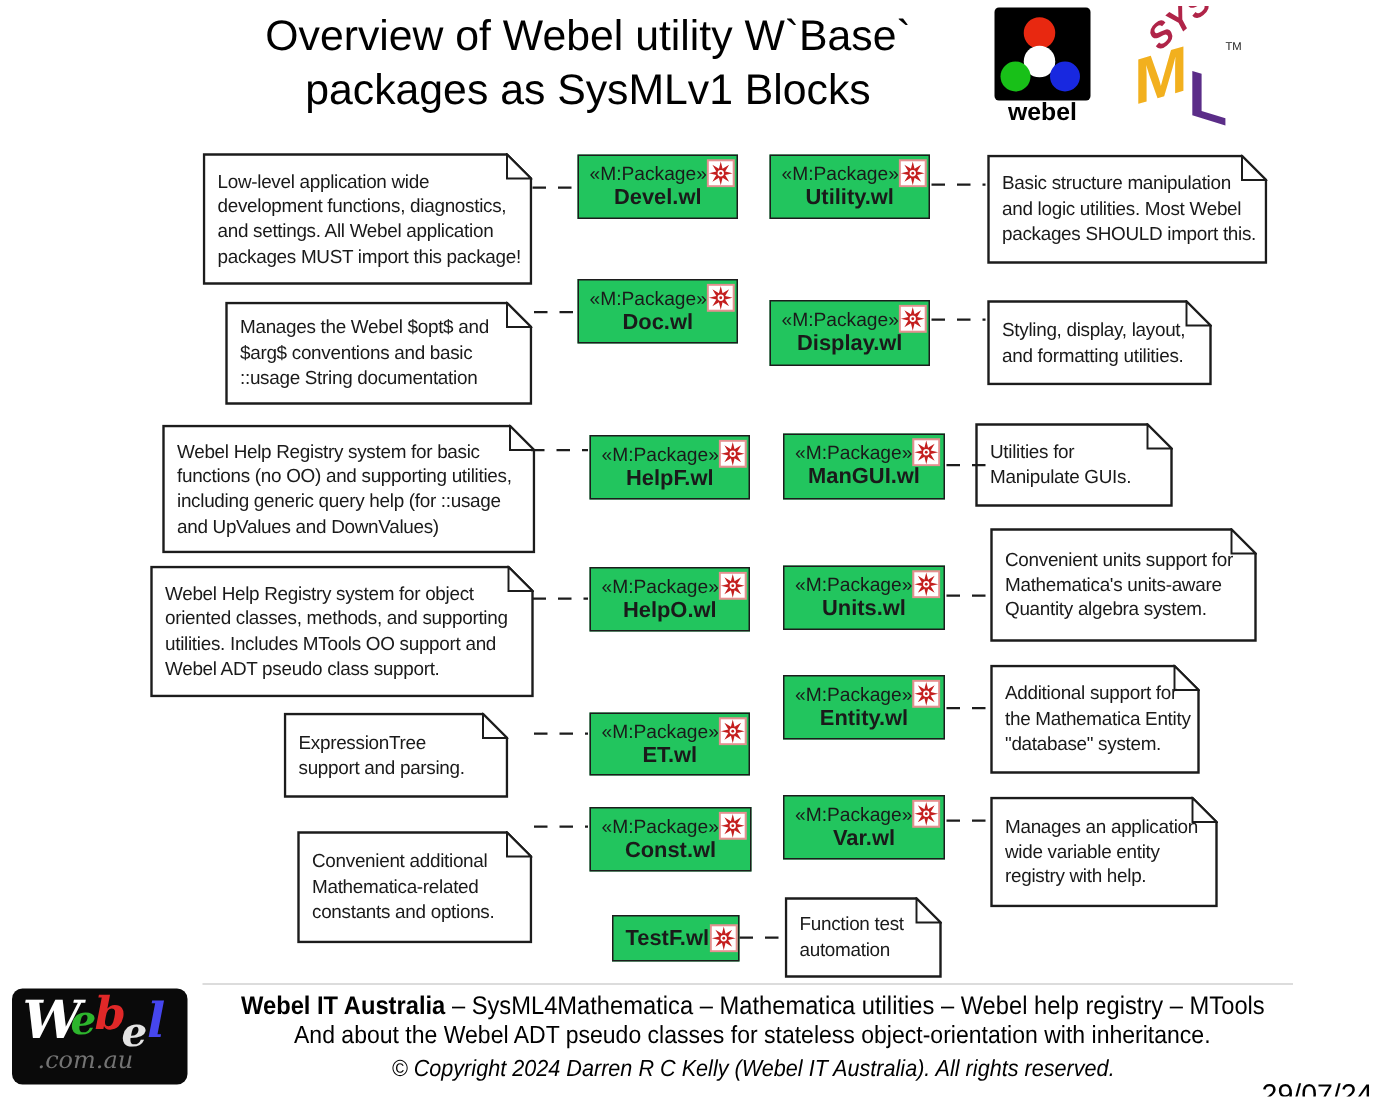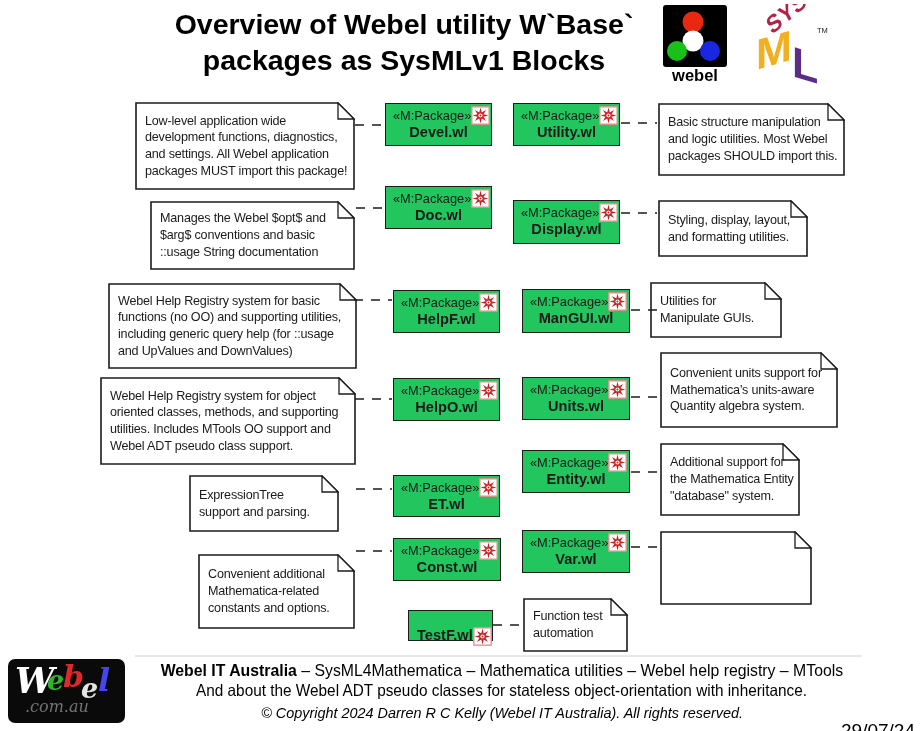--- a/index.html
+++ b/index.html
@@ -1,31 +1,31 @@
 <!DOCTYPE html>
 <html><head>
 <meta charset="utf-8">
 <style>
   html,body{margin:0;padding:0;background:#fff;}
   body{width:920px;height:731px;position:relative;font-family:"Liberation Sans",sans-serif;color:#1a1a1a;overflow:hidden;}
   
-  .title{position:absolute;left:128px;top:6px;width:552px;text-align:center;
-         font-size:28.5px;font-weight:700;line-height:1.28;white-space:pre-line;color:#000;}
+  .title{position:absolute;left:116px;top:6px;width:552px;text-align:center;
+         font-size:28.5px;font-weight:400;line-height:1.28;white-space:pre-line;color:#000;}
   
   .webel-box{position:absolute;left:663px;top:5px;width:64px;height:62px;background:#000;border-radius:3px;}
   .webel-caption{position:absolute;left:655px;top:66px;width:80px;text-align:center;font-weight:700;font-size:16.5px;color:#000;}
   
   .sysml{position:absolute;left:748px;top:4px;width:82px;height:80px;}
   
   .pkg{position:absolute;background:#22c55e;border:1.6px solid #1c1c1c;box-sizing:border-box;}
   .pkg-head{display:flex;justify-content:space-between;align-items:flex-start;padding:2px 3px 0 7px;}
   .stereo{font-size:12.8px;white-space:nowrap;padding-top:2px;}
   .pkg-name{text-align:center;font-weight:700;font-size:14.6px;margin-top:-1px;}
   .spikey{width:19px;height:19px;flex:none;}
-  .pkg-single{display:flex;align-items:flex-start;justify-content:space-between;padding:16px 5px 2px 8px;}
+  .pkg-single{display:flex;align-items:center;justify-content:space-between;padding:2px 5px 2px 8px;}
   .pkg-single .pkg-name{margin:0;}
   
   .note{position:absolute;display:flex;align-items:center;box-sizing:border-box;padding:5px 6px 5px 10px;}
   .note-text{position:relative;z-index:1;font-size:12.6px;line-height:1.33;letter-spacing:-0.2px;white-space:pre;}
   .note-bg{position:absolute;left:0;top:0;z-index:0;}
   
   #wires{position:absolute;left:0;top:0;pointer-events:none;}
   
   .flogo{position:absolute;left:8px;top:659px;width:117px;height:64px;background:#0a0a0a;border-radius:7px;
          font-family:"DejaVu Serif",serif;font-style:italic;font-weight:700;}
@@ -292,20 +292,23 @@
     </svg>
   <span class="note-text">Convenient additional
 Mathematica-related
 constants and options.</span>
   </div>
 <div class="note" style="left:660px;top:531px;width:152px;height:74px">
     <svg width="152" height="74" class="note-bg">
       <path d="M1,1 H135 L151,17 V73 H1 Z" fill="#fff" stroke="#1c1c1c" stroke-width="1.6"></path>
       <path d="M135,1 L135,17 L151,17 Z" fill="#fff" stroke="#1c1c1c" stroke-width="1.3"></path>
     </svg>
+  <span class="note-text">Manages an application
+wide variable entity
+registry with help.</span>
   </div>
 <div class="note" style="left:523px;top:598px;width:105px;height:54px">
     <svg width="105" height="54" class="note-bg">
       <path d="M1,1 H88 L104,17 V53 H1 Z" fill="#fff" stroke="#1c1c1c" stroke-width="1.6"></path>
       <path d="M88,1 L88,17 L104,17 Z" fill="#fff" stroke="#1c1c1c" stroke-width="1.3"></path>
     </svg>
   <span class="note-text">Function test
 automation</span>
   </div>
 

